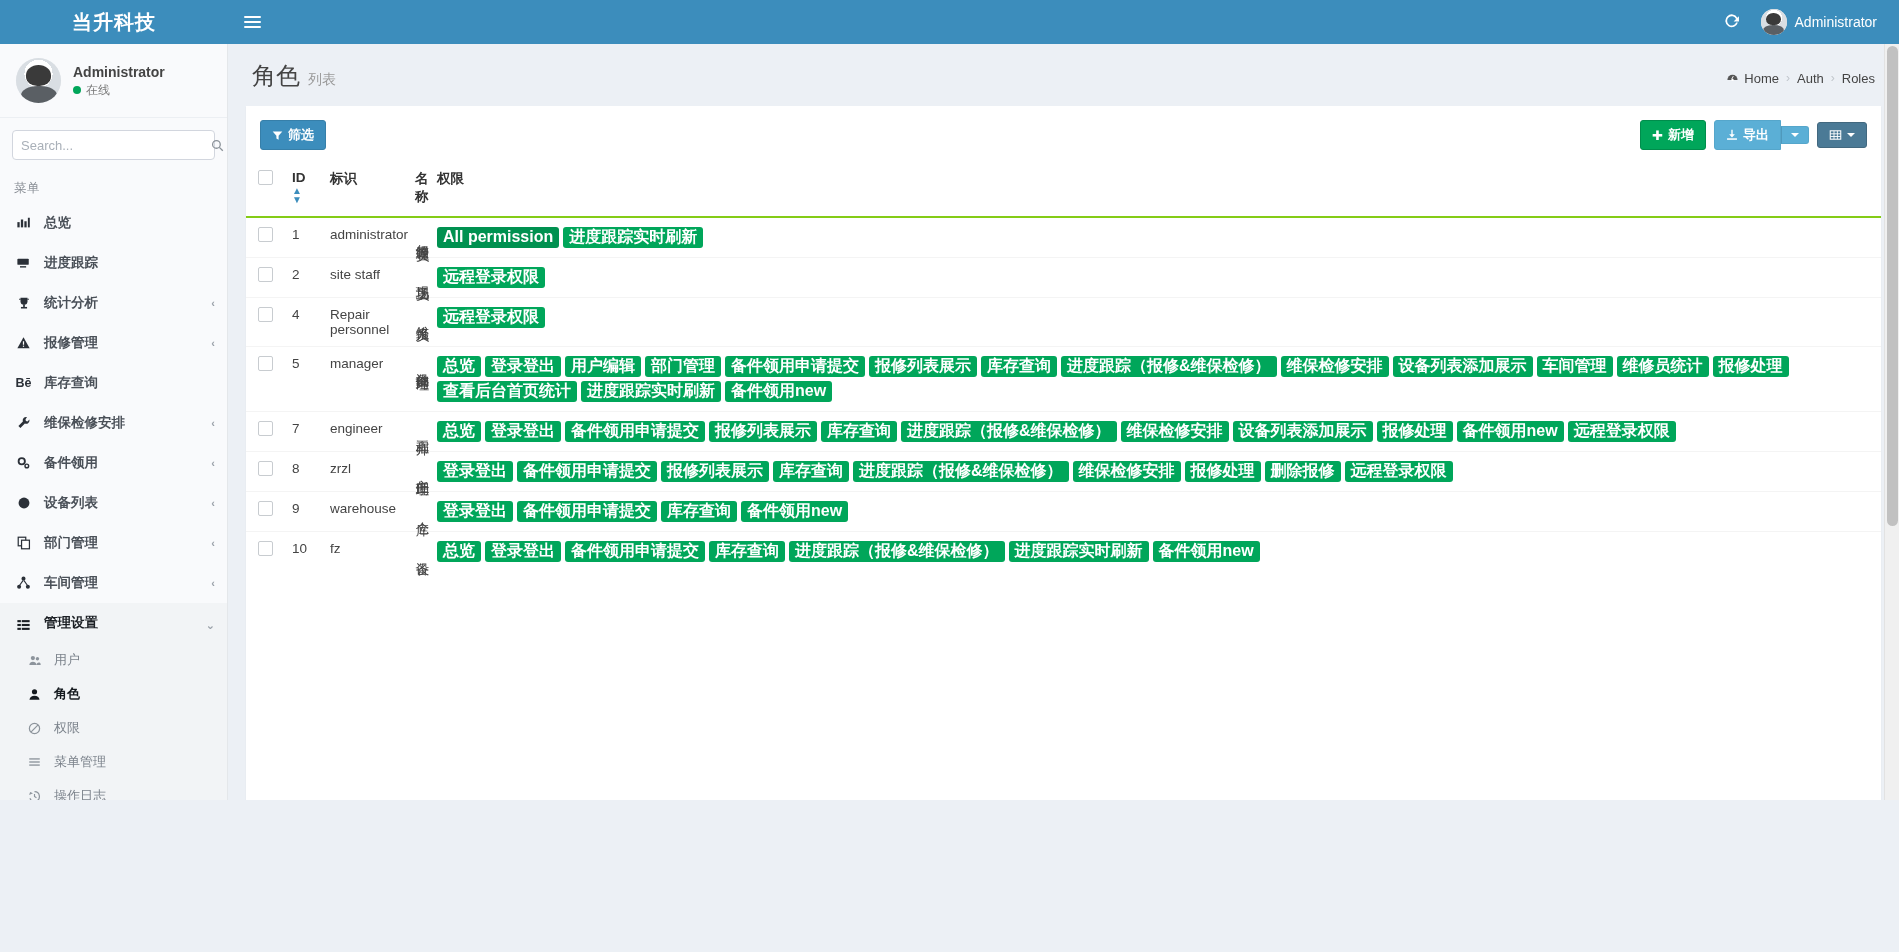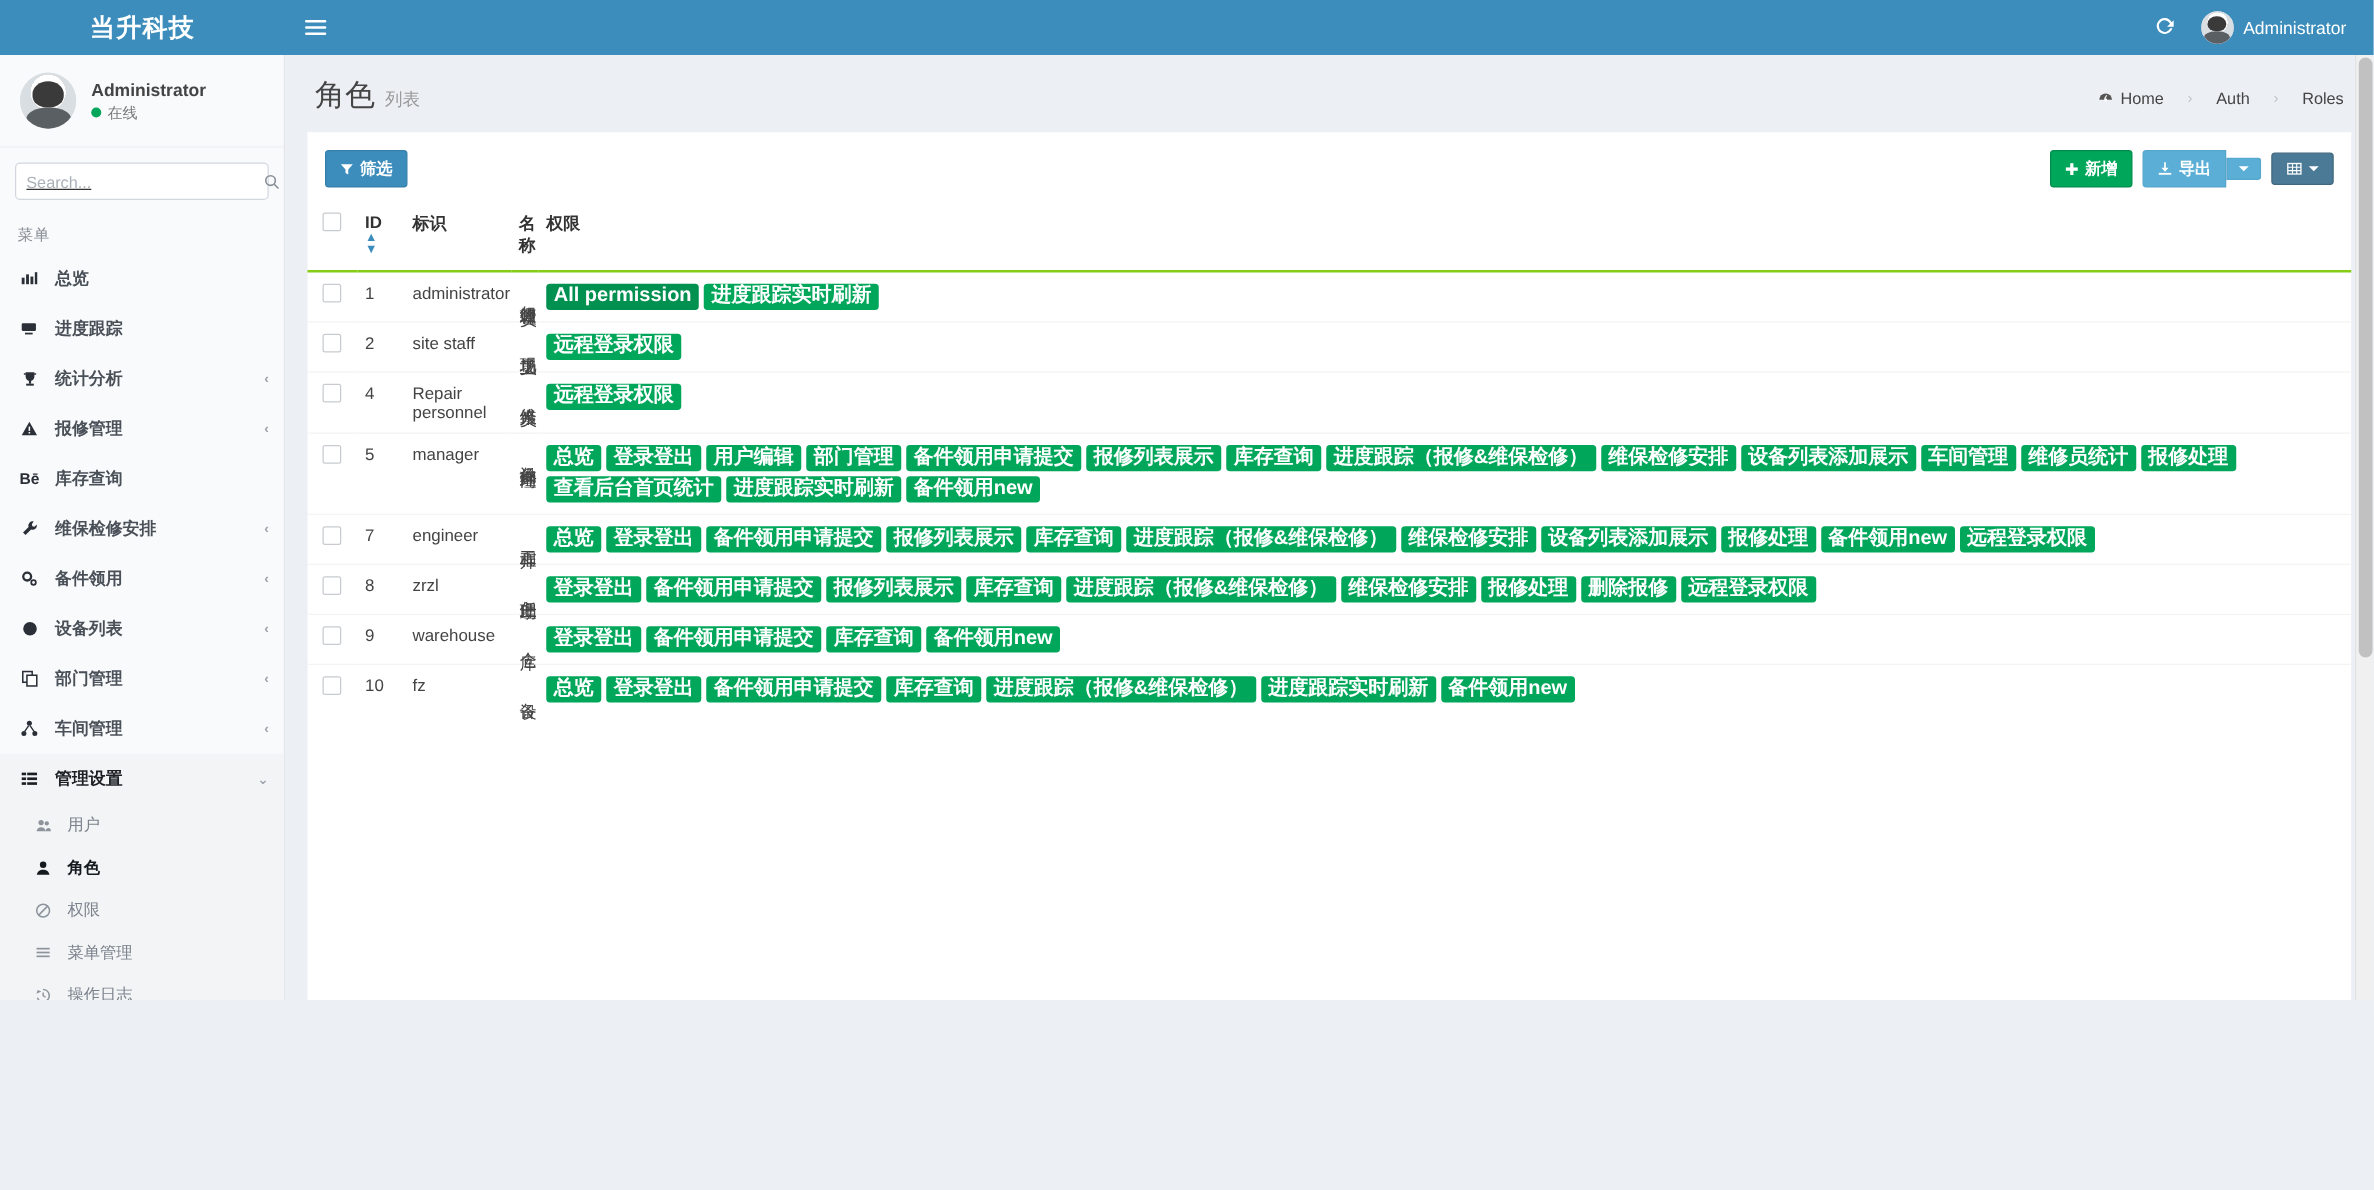--- a/index.html
+++ b/index.html
@@ -63,62 +63,62 @@
     width: 45px; height: 45px; border-radius: 50%; overflow: hidden; flex: none;
     background: #e8eaed; position: relative;
   }
   .user-info .uname { font-size: 14px; font-weight: 700; color: #444; line-height: 18px; }
   .user-info .ustat { font-size: 12px; color: #777; line-height: 18px; display: flex; align-items: center; gap: 5px; }
   .dot-online { width: 8px; height: 8px; border-radius: 50%; background: #00a65a; display: inline-block; }
 
   .search-wrap { padding: 12px 12px 6px 12px; }
   .search-box {
     display: flex; align-items: center; border: 1px solid #d2d6de; background: #fff;
-    height: 30px; border-radius: 4px; text-decoration: underline;
+    height: 30px; border-radius: 4px;
   }
   .search-box input {
     flex: 1; border: 0; outline: 0; height: 28px; padding: 0 8px; font-size: 13px;
     color: #555; background: transparent; font-family: inherit;
   }
   .search-box input::placeholder { color: #a9b0b8; }
   .search-btn {
     width: 28px; height: 28px; display: flex; align-items: center; justify-content: center;
     color: #8a9198; cursor: pointer; background: transparent; border: 0;
   }
 
   .menu-header {
     padding: 14px 14px 6px 14px; font-size: 12.5px; color: #8a8f96; letter-spacing: .5px;
   }
   .menu { list-style: none; margin: 0; padding: 0; }
   .menu > li > a, .submenu > li > a {
     display: flex; align-items: center; gap: 11px; text-decoration: none;
     color: #6f7680; font-size: 13.5px; padding: 11px 12px 11px 14px; position: relative;
   }
   .menu > li > a { color: #4a5058; font-weight: 700; }
-  .menu > li.active > a { background: #f2f4f6; color: #1b1f24; }
+  .menu > li.active > a { background: #f2f4f6; color: #1b1f24; align-items: flex-end; }
   .menu .ic { width: 19px; display: flex; align-items: center; justify-content: center; flex: none; color: #2b3038; }
   .menu .caret { margin-left: auto; color: #9aa1a9; font-size: 11px; }
   .submenu { list-style: none; margin: 0; padding: 0 0 6px 0; background: #f2f4f6; }
   .submenu > li > a { padding: 8px 12px 8px 26px; font-size: 13px; color: #7b828b; font-weight: 400; }
   .submenu > li.active > a { color: #151a1f; font-weight: 700; }
   .submenu .ic { color: #8d949c; width: 17px; }
   .submenu > li.active .ic { color: #151a1f; }
 
   
   .content {
     position: absolute; top: 44px; left: 228px; right: 0; bottom: 0;
     background: #ecf0f5; overflow: hidden;
   }
   .content-header {
     display: flex; align-items: baseline; padding: 16px 24px 14px 24px;
   }
   .page-title { font-size: 24px; color: #444; font-weight: 400; }
   .page-sub { font-size: 14px; color: #999; margin-left: 8px; }
   .breadcrumb {
-    margin-left: auto; display: flex; align-items: flex-start; gap: 19px;
+    margin-left: auto; display: flex; align-items: flex-start; gap: 7px;
     font-size: 13px; color: #444;
   }
   .breadcrumb .bc-sep { color: #c1c6cc; font-size: 12px; }
   .breadcrumb .bc-home { display: flex; align-items: center; gap: 5px; color: #444; }
   .breadcrumb .bc-last { color: #444; }
 
   .box {
     margin: 0 18px; background: #fff; border-top: 2px solid #fff;
     box-shadow: 0 1px 1px rgba(0,0,0,.08); min-height: 760px;
   }

